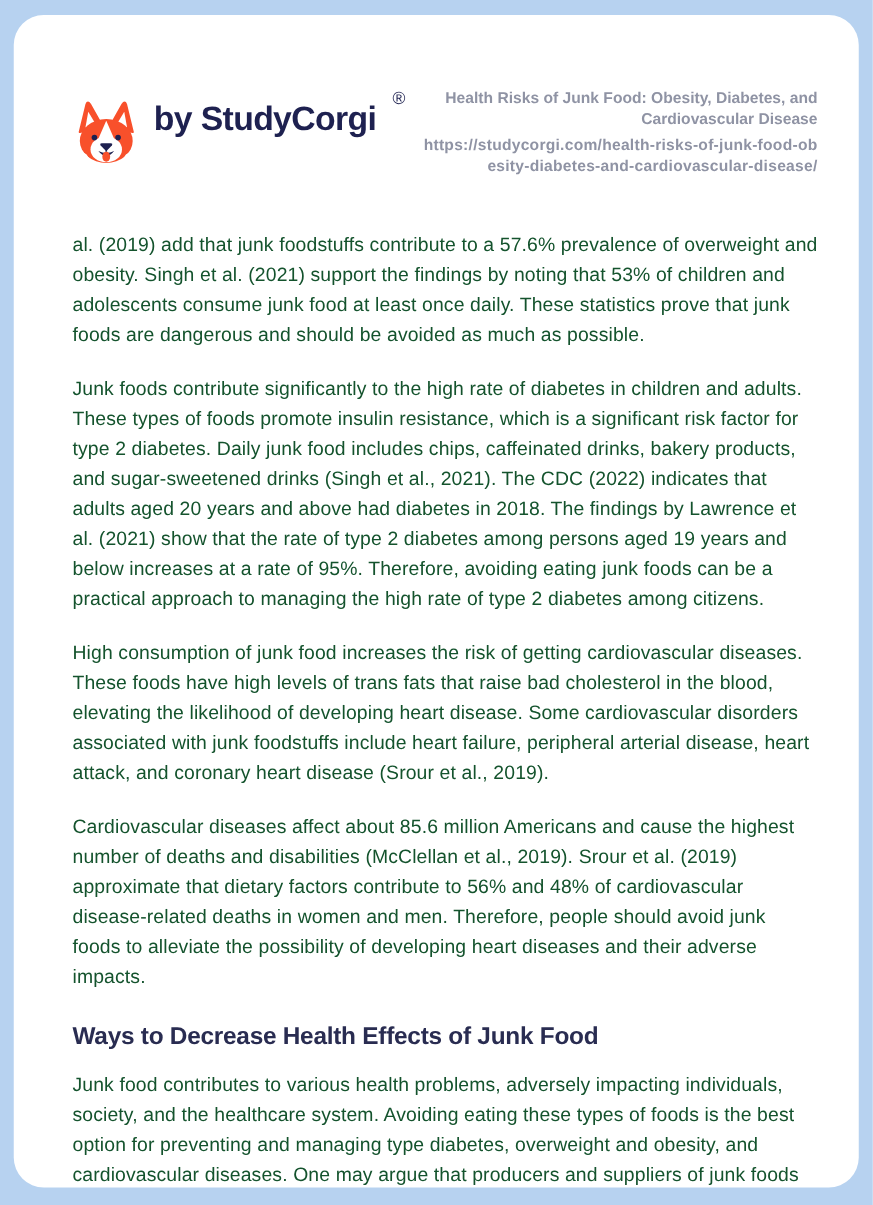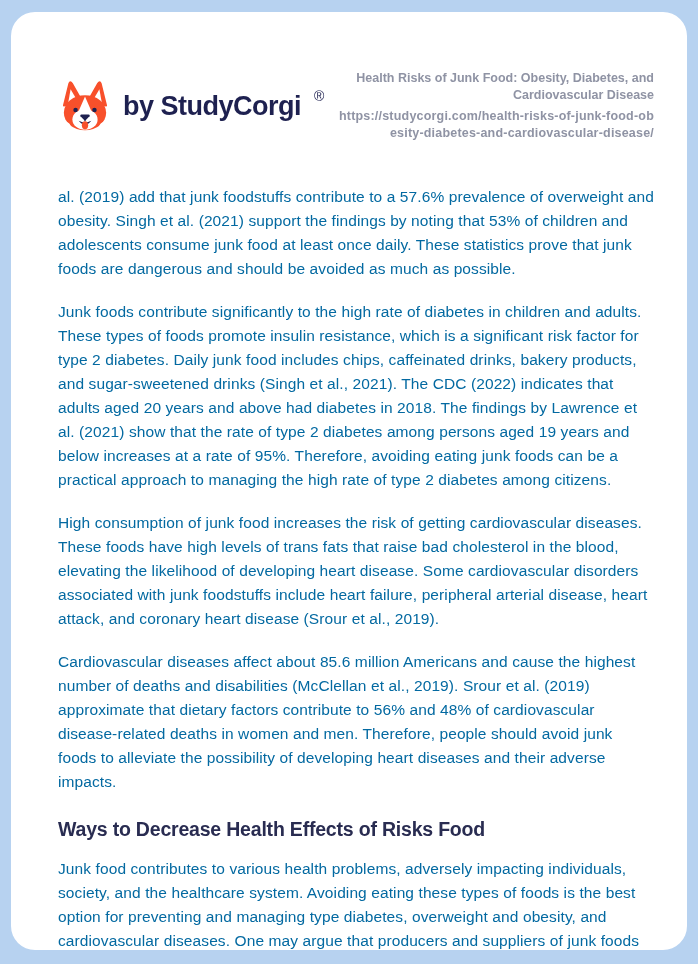--- a/index.html
+++ b/index.html
@@ -24,21 +24,21 @@
     overflow: hidden;
   }
   
   .doc-header {
     display: flex;
     justify-content: space-between;
     align-items: center;
   }
   .brand {
     display: flex;
-    align-items: center;
+    align-items: flex-start;
     gap: 11px;
   }
   .brand svg { display: block; }
   .brand-text {
     font-size: 27px;
     font-weight: 800;
     letter-spacing: -0.5px;
     color: #1e2150;
   }
   .brand-reg {
@@ -71,21 +71,21 @@
   }
   
   .doc-body {
     margin-top: 43px;
     width: 596px;
   }
   .doc-body p {
     font-size: 15.5px;
     line-height: 24px;
     letter-spacing: 0.1px;
-    color: #0369a1;
+    color: #14532d;
     margin-bottom: 19px;
   }
   .doc-body h2 {
     font-size: 19.5px;
     font-weight: 700;
     letter-spacing: -0.2px;
     color: #292c51;
     margin-top: 24px;
     margin-bottom: 16px;
   }
@@ -131,18 +131,18 @@
         <div class="doc-title">Health Risks of Junk Food: Obesity, Diabetes, and Cardiovascular Disease</div>
         <div class="doc-url">https://studycorgi.com/health-risks-of-junk-food-obesity-diabetes-and-cardiovascular-disease/</div>
       </div>
     </header>
 
     <main class="doc-body">
       <p>al. (2019) add that junk foodstuffs contribute to a 57.6% prevalence of overweight and obesity. Singh et al. (2021) support the findings by noting that 53% of children and adolescents consume junk food at least once daily. These statistics prove that junk foods are dangerous and should be avoided as much as possible.</p>
       <p>Junk foods contribute significantly to the high rate of diabetes in children and adults. These types of foods promote insulin resistance, which is a significant risk factor for type 2 diabetes. Daily junk food includes chips, caffeinated drinks, bakery products, and sugar-sweetened drinks (Singh et al., 2021). The CDC (2022) indicates that adults aged 20 years and above had diabetes in 2018. The findings by Lawrence et al. (2021) show that the rate of type 2 diabetes among persons aged 19 years and below increases at a rate of 95%. Therefore, avoiding eating junk foods can be a practical approach to managing the high rate of type 2 diabetes among citizens.</p>
       <p>High consumption of junk food increases the risk of getting cardiovascular diseases. These foods have high levels of trans fats that raise bad cholesterol in the blood, elevating the likelihood of developing heart disease. Some cardiovascular disorders associated with junk foodstuffs include heart failure, peripheral arterial disease, heart attack, and coronary heart disease (Srour et al., 2019).</p>
       <p>Cardiovascular diseases affect about 85.6 million Americans and cause the highest number of deaths and disabilities (McClellan et al., 2019). Srour et al. (2019) approximate that dietary factors contribute to 56% and 48% of cardiovascular disease-related deaths in women and men. Therefore, people should avoid junk foods to alleviate the possibility of developing heart diseases and their adverse impacts.</p>
-      <h2>Ways to Decrease Health Effects of Risks Food</h2>
+      <h2>Ways to Decrease Health Effects of Junk Food</h2>
       <p>Junk food contributes to various health problems, adversely impacting individuals, society, and the healthcare system. Avoiding eating these types of foods is the best option for preventing and managing type diabetes, overweight and obesity, and cardiovascular diseases. One may argue that producers and suppliers of junk foods should be encouraged to minimize the calories contained in their products to prevent</p>
     </main>
 
   </div>
 </div>
 
 </body></html>

